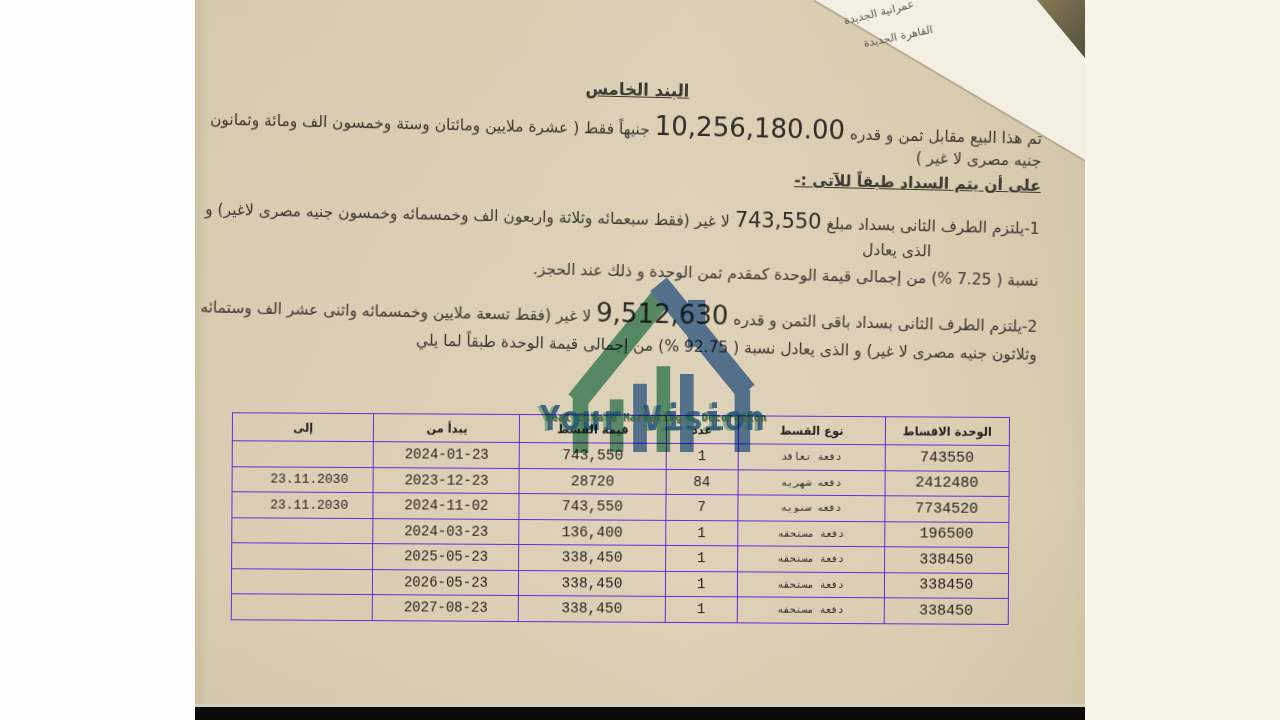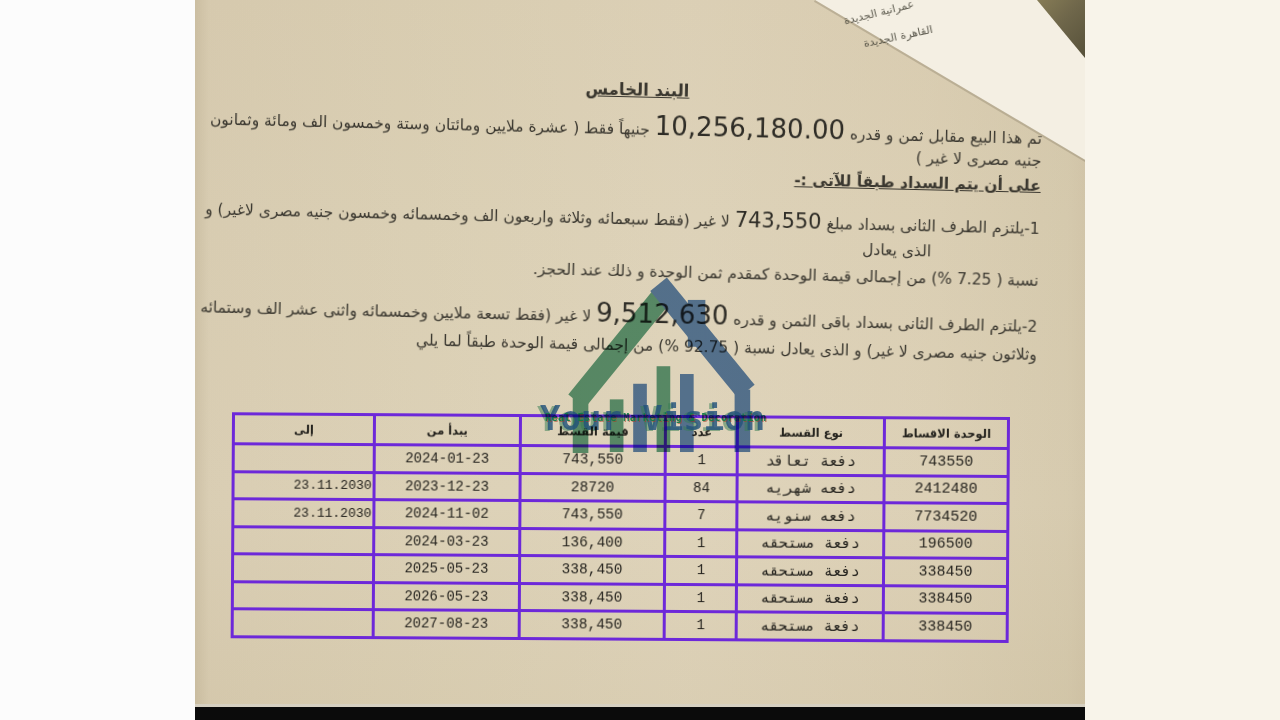--- a/index.html
+++ b/index.html
@@ -41,26 +41,26 @@
   .pay-heading{font-weight:bold;text-decoration:underline;margin:4px 0 18px;}
   .item1{margin-bottom:4px;}
   .cont-line{padding-right:108px;margin-bottom:8px;}
   .pct-line{margin-bottom:14px;}
   .item2a{margin-top:16px;margin-bottom:6px;}
   
   .tbl-wrap{position:absolute;left:37px;top:417px;width:778px;
      transform:rotate(.35deg);transform-origin:100% 0;}
   table.installments{width:100%;border-collapse:collapse;table-layout:fixed;
      color:#25231e;filter:blur(.15px);}
-  .installments th,.installments td{border:3px solid #6d28d9;overflow:hidden;white-space:nowrap;}
+  .installments th,.installments td{border:1px solid #6d28d9;overflow:hidden;white-space:nowrap;}
   .installments th{height:25px;font-size:11.5px;font-weight:bold;direction:rtl;}
   .installments td{height:22.5px;text-align:center;font-size:14px;font-family:Liberation Mono, monospace;}
-  .installments td.c0{text-align:right;font-size:13px;padding-left:14px;}
+  .installments td.c0{text-align:center;font-size:13px;padding-left:14px;}
   .installments td.c2{font-size:14.5px;}
-  .installments td.c4{font-size:15px;direction:rtl;}
+  .installments td.c4{font-size:10px;direction:rtl;}
   .installments td.c5{font-size:15px;}
   col.w0{width:18.2%}col.w1{width:18.8%}col.w2{width:18.8%}
   col.w3{width:9.3%}col.w4{width:18.9%}col.w5{width:16%}
   
   .watermark{position:absolute;inset:0;mix-blend-mode:multiply;pointer-events:none;border-radius:22px;}
   .wm-house{position:absolute;left:368px;top:253px;width:195px;height:205px;opacity:.82;}
   .wm-brand{position:absolute;left:345px;top:398px;width:220px;white-space:nowrap;
      font-family:"DejaVu Sans Mono",monospace;font-weight:bold;font-size:34px;
      color:rgba(40,100,170,.82);text-shadow:-3px 1px 0 rgba(60,150,112,.5);}
   .wm-tagline{position:absolute;left:350px;top:412px;white-space:nowrap;

